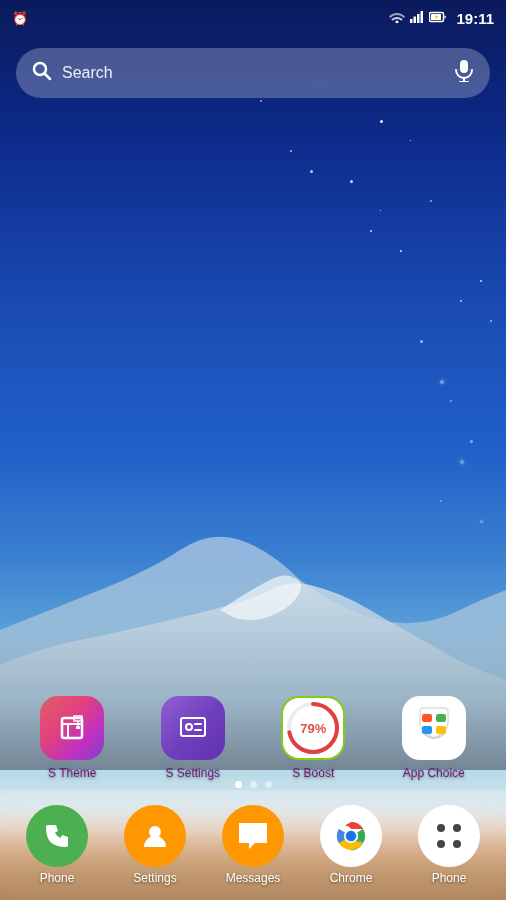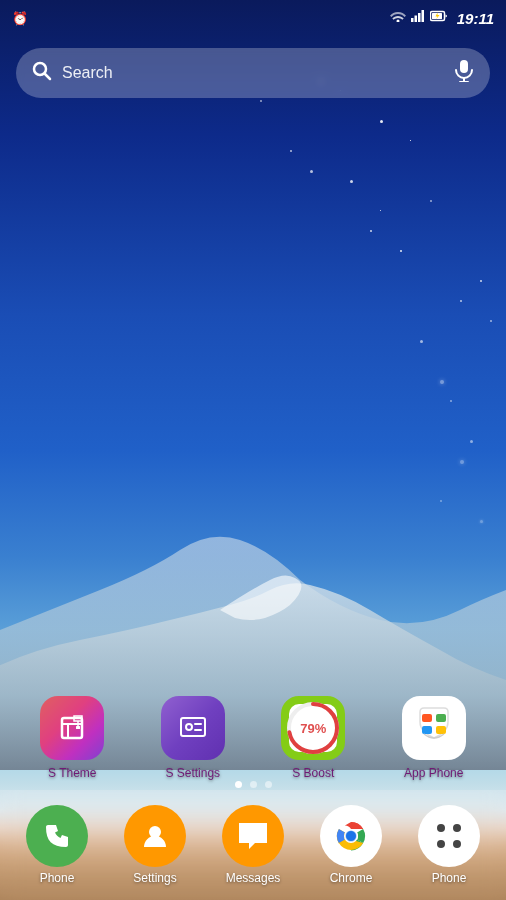--- a/index.html
+++ b/index.html
@@ -79,22 +79,22 @@
     #status-left {
       position: absolute;
       left: 12px;
       display: flex;
       align-items: center;
       gap: 6px;
     }
 
     #status-right {
       display: flex;
+      align-items: center;
       gap: 5px;
-      font-style: italic;
     }
 
     .status-icon {
       color: white;
       font-size: 13px;
     }
 
     #time-display {
       color: white;
       font-size: 15px;
@@ -218,21 +218,21 @@
     }
 
     
     .ssettings-icon {
       background: linear-gradient(135deg, #9060d0 0%, #7040c0 50%, #6030b0 100%);
     }
 
     
     .sboost-icon {
       background: white;
-      border: 8px solid #84cc16;
+      border: 2px solid #84cc16;
     }
 
     
     .appchoice-icon {
       background: white;
     }
 
     
     .dock-icon {
       width: 62px;
@@ -444,21 +444,21 @@
         <path d="M10 8 Q10 4 14 4 L34 4 Q38 4 38 8 L38 18 Q38 28 24 34 Q10 28 10 18 Z" fill="none" stroke="#ddd" stroke-width="1.5"></path>
 
         <rect x="12" y="10" width="10" height="8" rx="2" fill="#FF5722"></rect>
         <rect x="26" y="10" width="10" height="8" rx="2" fill="#4CAF50"></rect>
         <rect x="12" y="22" width="10" height="8" rx="2" fill="#2196F3"></rect>
         <rect x="26" y="22" width="10" height="8" rx="2" fill="#FFC107"></rect>
 
         <path d="M14 30 Q24 38 34 30" fill="none" stroke="#ccc" stroke-width="1.5"></path>
       </svg>
     </div>
-    <span class="app-label">App Phone</span>
+    <span class="app-label">App Choice</span>
   </div>
 
 </div>
 
 <div id="dock">
 
   <div class="dock-item">
     <div class="dock-icon phone-icon">
       <svg width="30" height="30" viewBox="0 0 30 30" fill="white">
         <path d="M6 4h8l2 6-3 1.5c1 2.5 3 4.5 5.5 5.5L20 14l6 2v8c0 1.1-.9 2-2 2C10 26 4 20 4 6c0-1.1.9-2 2-2z"></path>

